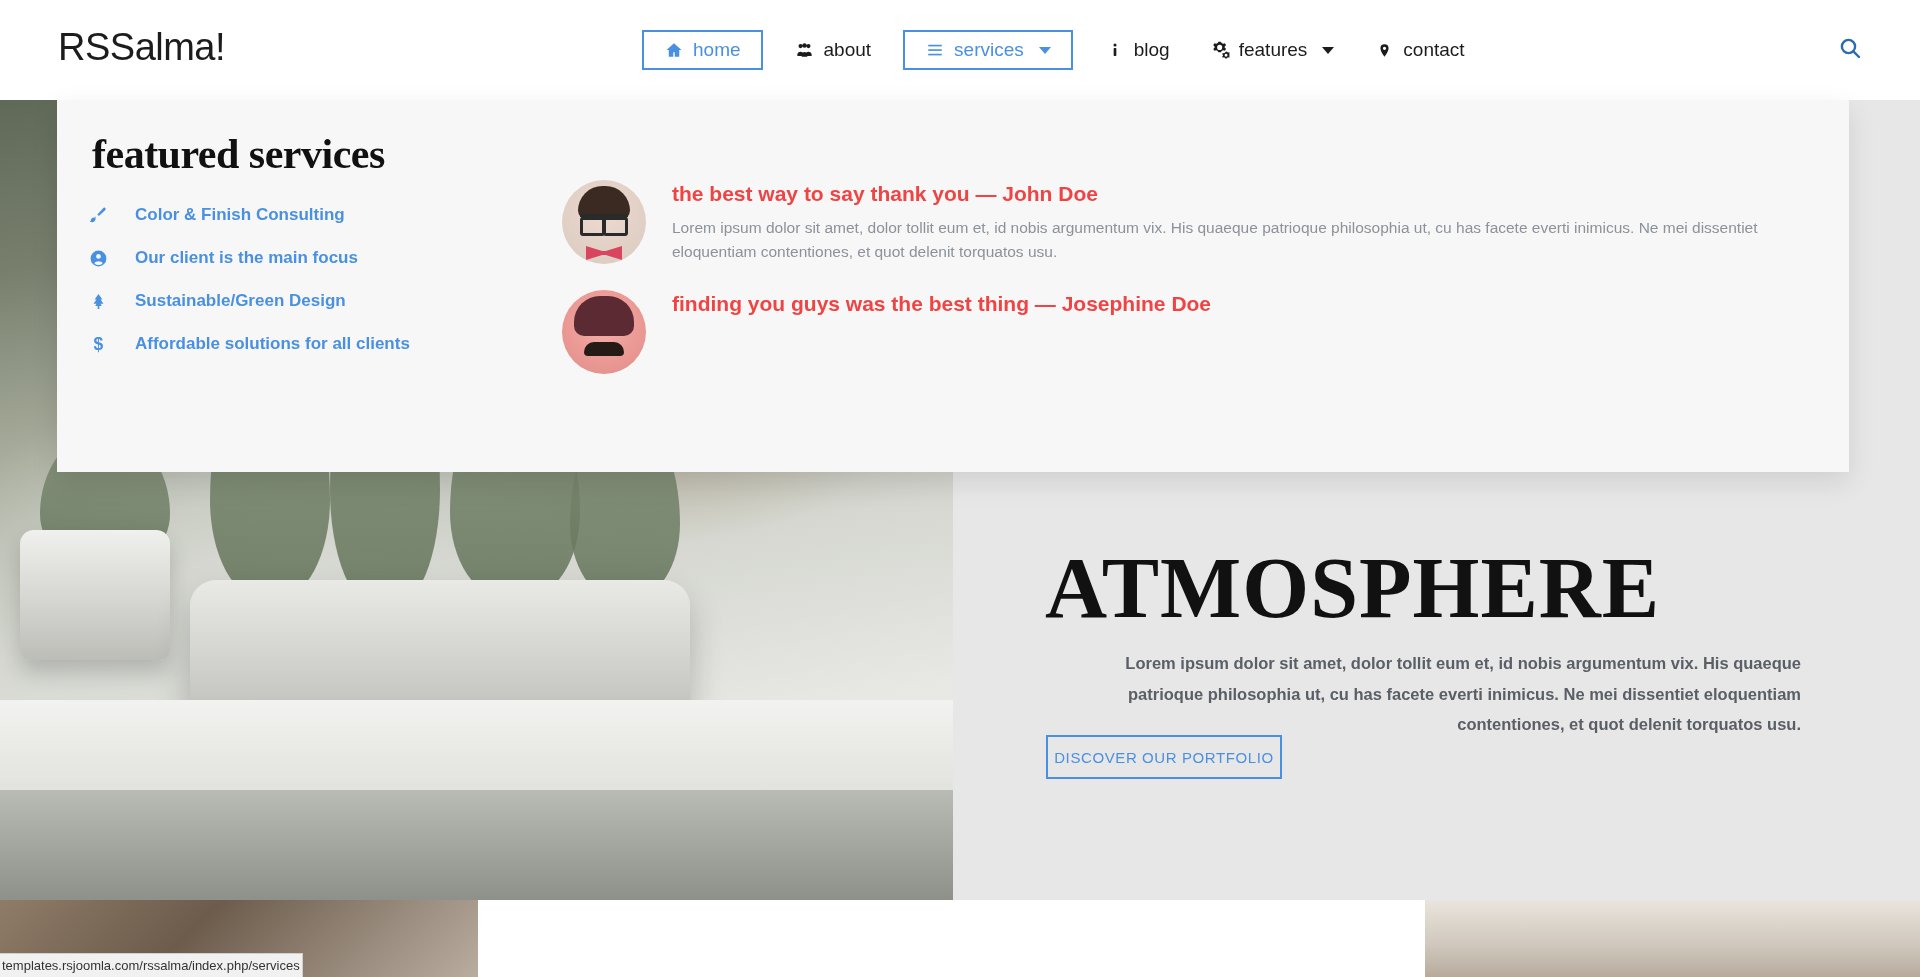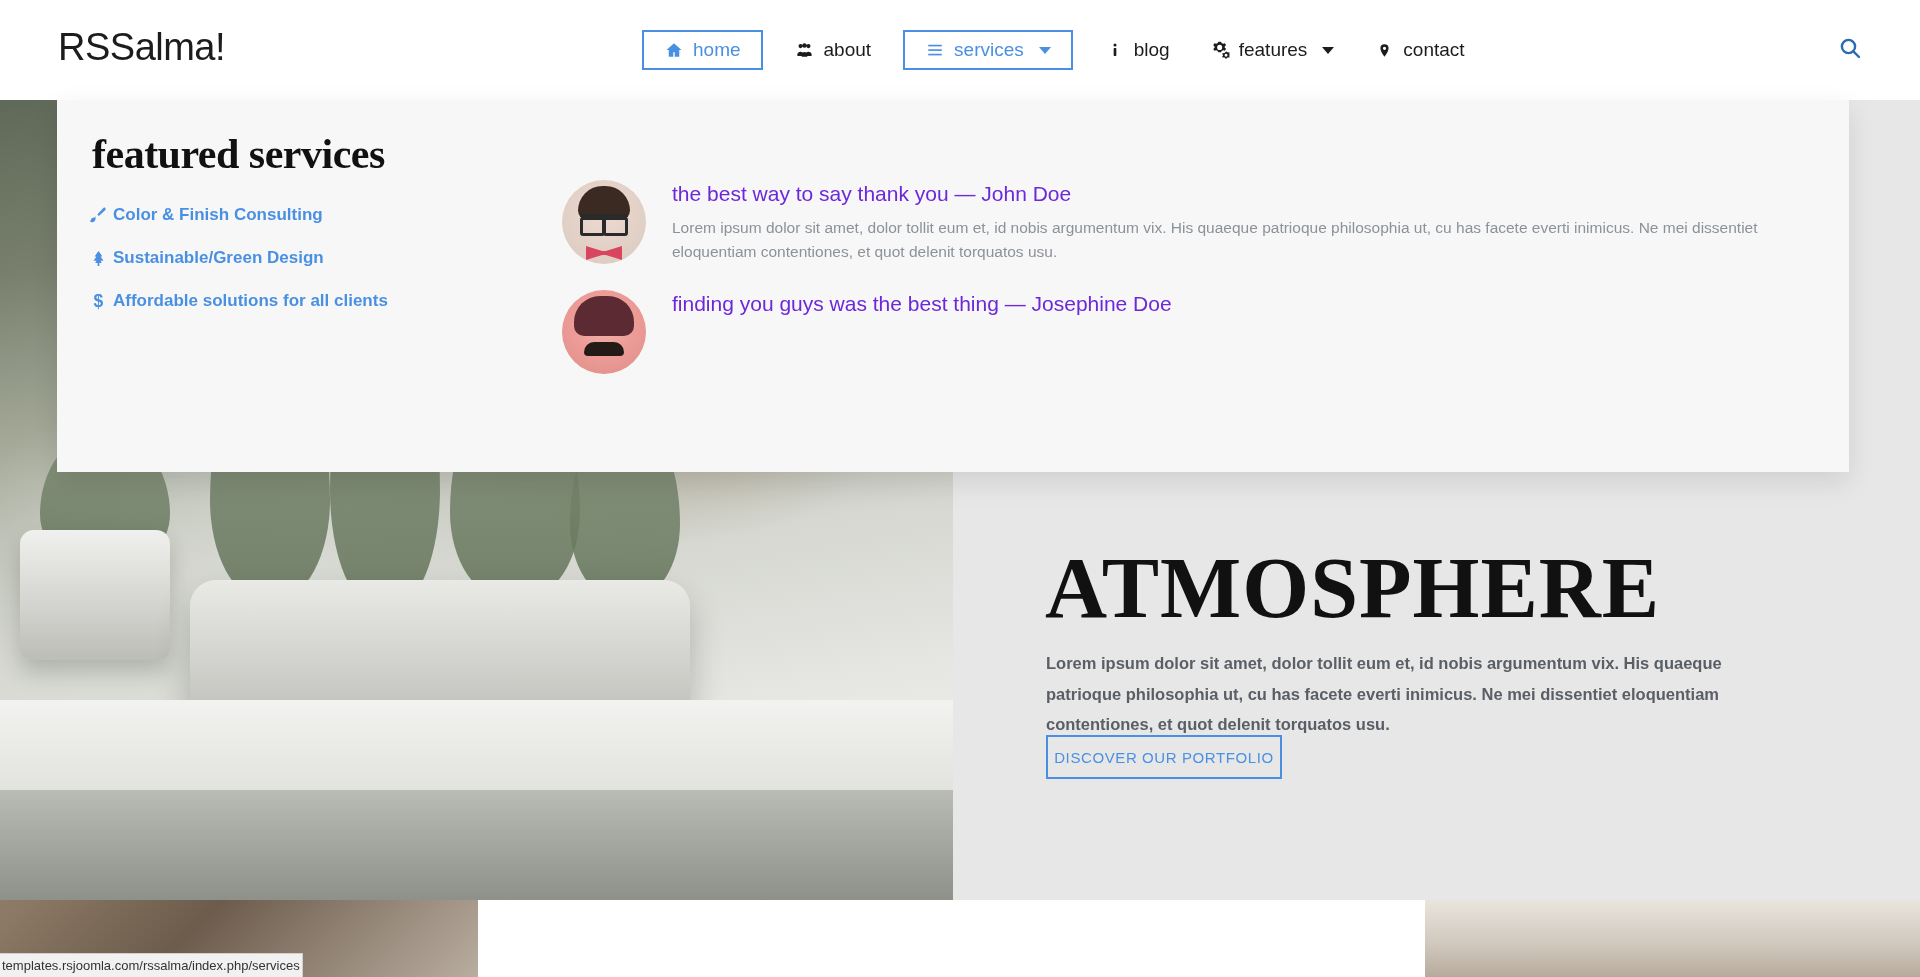--- a/index.html
+++ b/index.html
@@ -56,20 +56,21 @@
     cursor: pointer;
   }
   .search-btn svg { stroke: #2b6cb0; }
 
   
   .hero {
     position: absolute; top: 100px; left: 0;
     width: 1920px; height: 800px;
     background: #e6e6e6;
     overflow: hidden;
+    text-align: right;
   }
   .hero-photo-left {
     position: absolute; left: 0; top: 0;
     width: 953px; height: 800px;
     background:
       radial-gradient(ellipse 55% 40% at 30% 62%, #d9dbd4 0%, rgba(217,219,212,0) 70%),
       radial-gradient(ellipse 40% 35% at 70% 30%, #b9a98f 0%, rgba(185,169,143,0) 72%),
       linear-gradient(170deg, #5f6a55 0%, #77806a 18%, #a9ae9c 38%, #d5d7cf 58%, #e8e8e4 78%, #dcdcd6 100%);
     filter: saturate(0.85);
   }
@@ -165,21 +166,21 @@
   }
   .services-title {
     position: absolute; left: 35px; top: 30px;
     font-size: 42px; letter-spacing: -.5px;
   }
   .services-list {
     position: absolute; left: 30px; top: 100px;
     list-style: none; width: 600px;
   }
   .service-li {
-    display: flex; align-items: center; gap: 4px;
+    display: flex; align-items: center; gap: 26px;
     height: 30px; margin-bottom: 13px;
     cursor: pointer;
   }
   .svc-ico {
     width: 22px; display: flex; align-items: center; justify-content: center;
     color: #4a90e2; flex: 0 0 22px;
   }
   .svc-ico svg { fill: #4a90e2; }
   .svc-text {
     font-size: 17px; font-weight: 700; color: #4a90e2; white-space: nowrap;
@@ -221,21 +222,21 @@
     position: absolute; left: 22px; top: 52px; width: 40px; height: 14px;
     background: #241a16; border-radius: 20px 20px 8px 8px;
   }
   .bowtie {
     position: absolute; left: 24px; top: 66px; width: 36px; height: 14px;
     background: #d9455f;
     clip-path: polygon(0 0, 45% 35%, 55% 35%, 100% 0, 100% 100%, 55% 65%, 45% 65%, 0 100%);
   }
   .client-body { flex: 1; padding-top: 2px; }
   .client-title {
-    font-size: 21px; color: #6d28d9; font-weight: 400; margin-bottom: 10px;
+    font-size: 21px; color: #ef4444; font-weight: 700; margin-bottom: 10px;
   }
   .client-text {
     font-size: 15.5px; line-height: 1.52; color: #8c9299;
     max-width: 1120px;
   }
 
   
   .statusbar {
     position: absolute; left: 0; bottom: 0;
     height: 24px; max-width: 420px;
@@ -358,20 +359,28 @@
       <div class="col-title services-title">featured services</div>
 
       <ul class="services-list">
         <li class="service-li">
           <span class="svc-ico">
             <svg width="19" height="19" viewBox="0 0 24 24">
                 <path d="M20.5 2.6c-.8-.8-2-.7-2.7.1l-7.3 8 1.9 1.9 8-7.3c.8-.7.9-1.9.1-2.7zM8.6 13.2l-1.3 1.3c-1.3-.3-2.7.1-3.7 1.1-1.2 1.2-1.1 3-2.4 4 .7.6 1.7.9 2.7.9 2.4 0 4.4-2 4.4-4.4 0-.5-.1-1-.3-1.4l1.3-1.3z"></path>
               </svg>
           </span>
           <span class="svc-text">Color &amp; Finish Consulting</span>
+        </li>
+        <li class="service-li">
+          <span class="svc-ico">
+            <svg width="19" height="19" viewBox="0 0 24 24">
+                <path d="M12 2a10 10 0 1 0 0 20 10 10 0 0 0 0-20zm0 4.4a3 3 0 1 1 0 6 3 3 0 0 1 0-6zm0 13.8a7.8 7.8 0 0 1-5.2-2c.1-1.8 3.5-2.8 5.2-2.8s5.1 1 5.2 2.8a7.8 7.8 0 0 1-5.2 2z"></path>
+              </svg>
+          </span>
+          <span class="svc-text">Our client is the main focus</span>
         </li>
         <li class="service-li">
           <span class="svc-ico">
             <svg width="17" height="19" viewBox="0 0 24 24">
                 <path d="M12 1.5 6.5 9h2.6L5 15.2h4.1l-1.7 3.2h3.4V22.5h2.4V18.4h3.4l-1.7-3.2H19L14.9 9h2.6z"></path>
               </svg>
           </span>
           <span class="svc-text">Sustainable/Green Design</span>
         </li>
         <li class="service-li">

